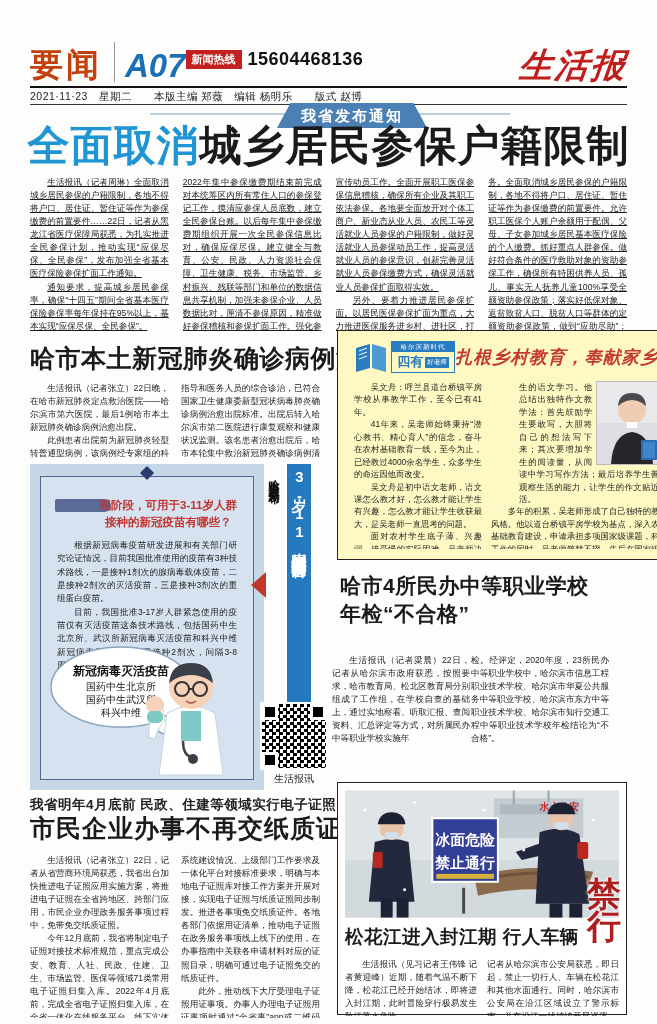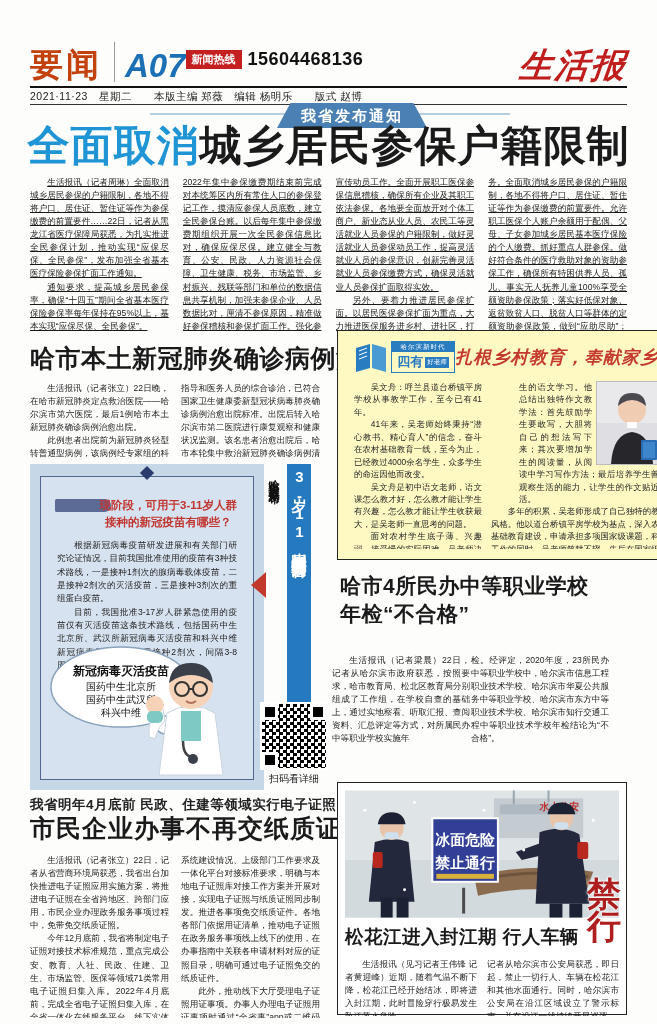--- a/index.html
+++ b/index.html
@@ -177,21 +177,21 @@
   <div class="vx-sidelabel">哈市疾控权威发布：</div>
   <div class="vx-strip">
       <span>3岁-11岁新冠病毒疫苗接种问答</span>
     </div>
   <div class="vx-arrow"></div>
   <div class="qr">
     <span class="finder f1"></span>
     <span class="finder f2"></span>
     <span class="finder f3"></span>
   </div>
-  <div class="qr-cap">扫码看详细</div>
+  <div class="qr-cap">生活报讯</div>
 
   <div class="tbox">
     <div class="thead">
       <svg class="tbook" viewBox="0 0 34 30">
         <path d="M2 6 L16 2 L16 26 L2 30 Z" fill="#2a7cc0"></path>
         <path d="M32 6 L18 2 L18 26 L32 30 Z" fill="#4a9ad4"></path>
         <path d="M5 9 L13 6 M5 13 L13 10 M5 17 L13 14" stroke="#fff" stroke-width="1"></path>
       </svg>
       <div class="tbadge">
         <div class="tbadge-top">哈尔滨新时代</div>

